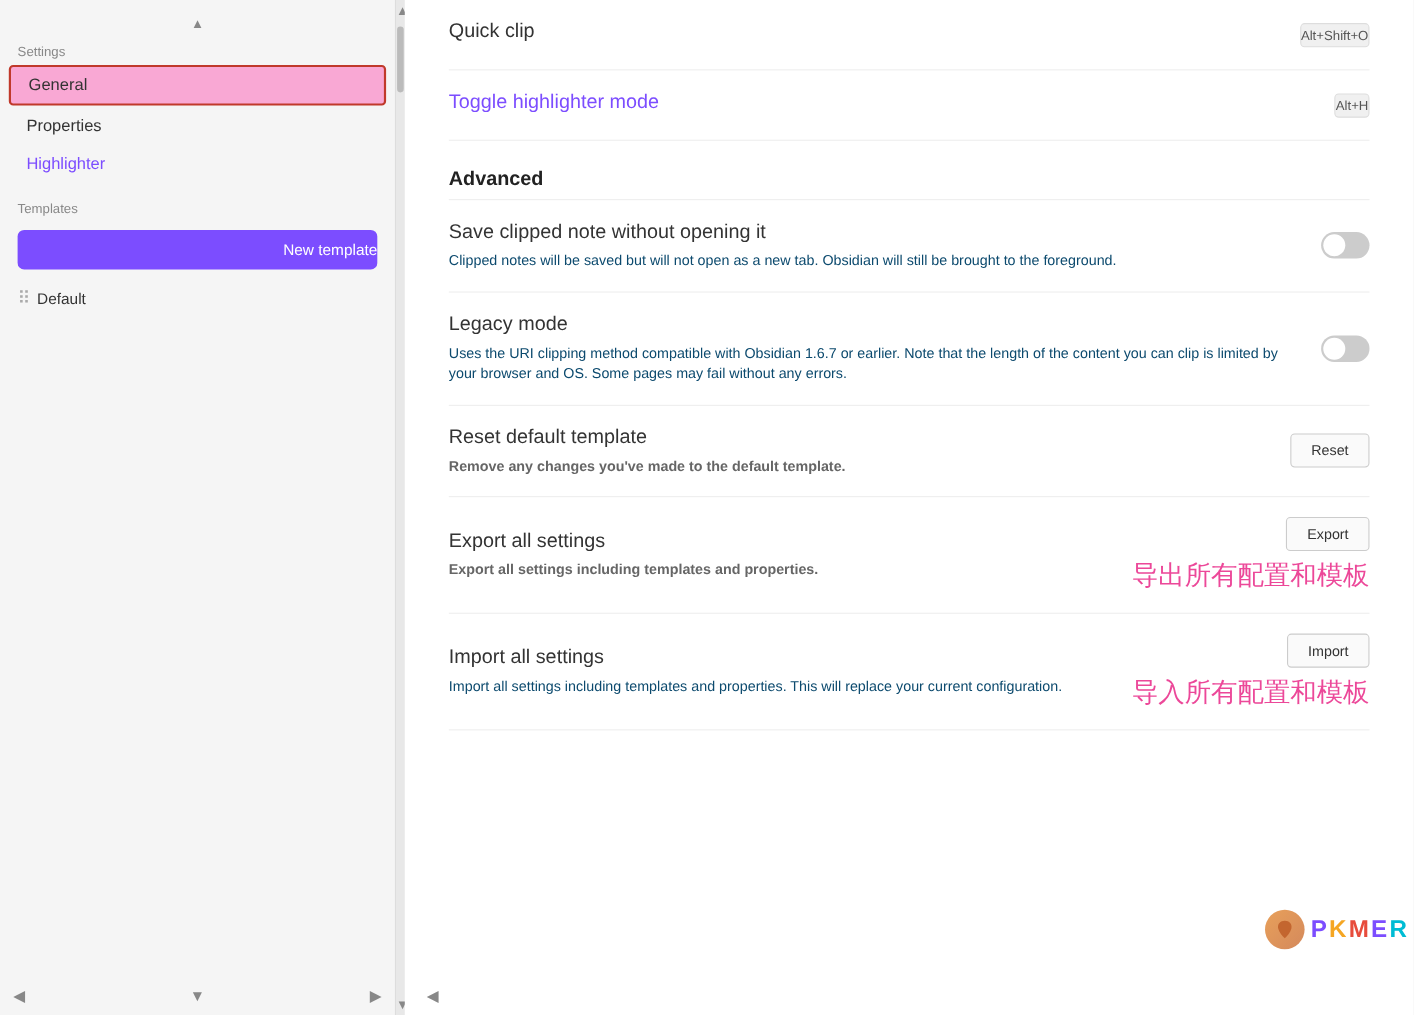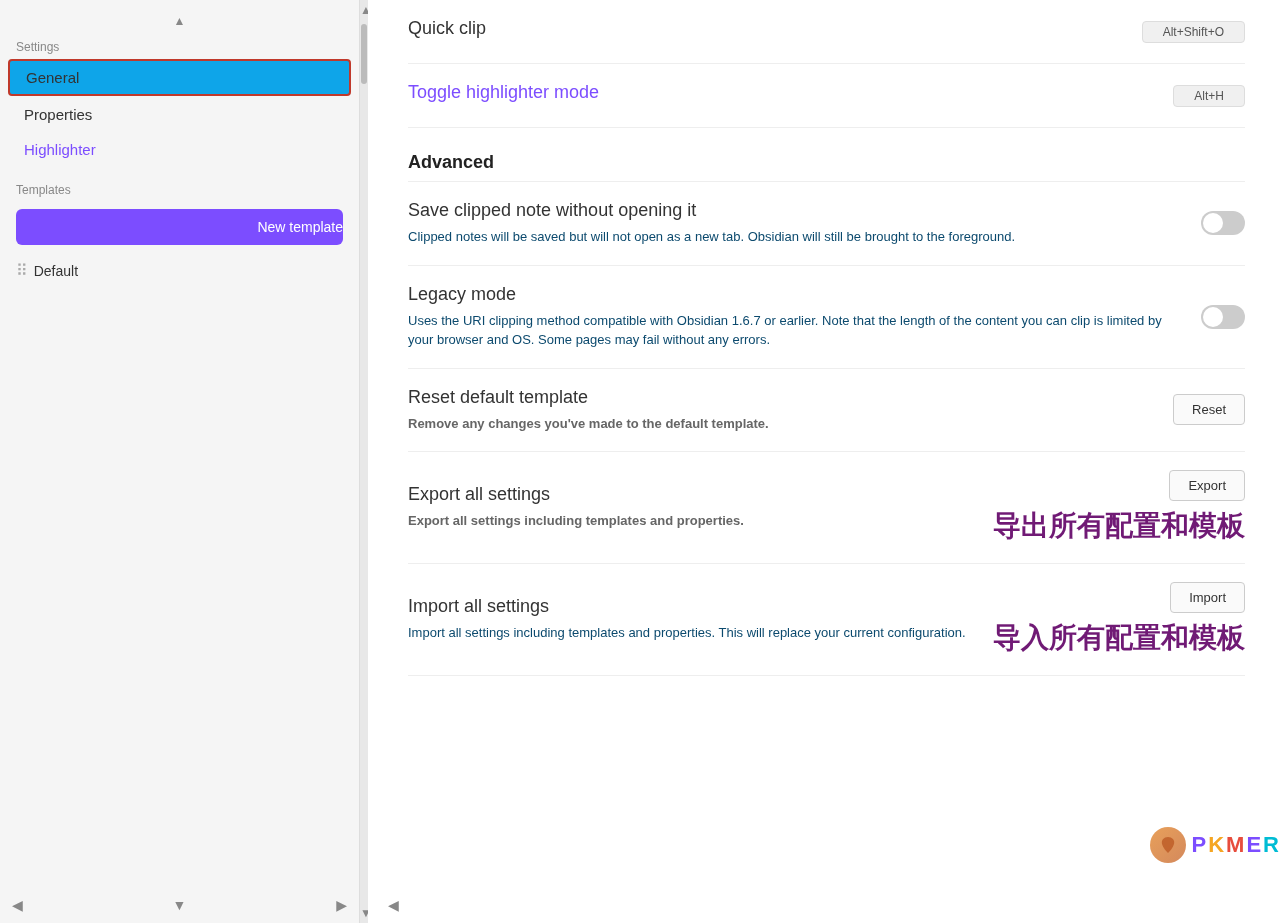--- a/index.html
+++ b/index.html
@@ -35,21 +35,21 @@
       padding: 8px 16px;
       cursor: pointer;
       color: #333;
       font-size: 15px;
       border-radius: 4px;
       margin: 1px 8px;
     }
 
     .sidebar-item.active {
       border: 2px solid #c0392b;
-      background: #0ea5e9;
+      background: #f9a8d4;
       color: #333;
     }
 
     .sidebar-item.blue-link {
       color: #7c4dff;
     }
 
     .templates-section {
       margin-top: 8px;
     }
@@ -151,21 +151,21 @@
 
     .section-desc.gray {
       color: #666;
       font-weight: bold;
     }
 
     .shortcut-badge {
       background: #f0f0f0;
       border: 1px solid #ddd;
       border-radius: 4px;
-      padding: 3px 20px;
+      padding: 3px 0;
       font-size: 12px;
       color: #555;
       white-space: nowrap;
     }
 
     .advanced-heading {
       font-size: 18px;
       font-weight: 600;
       color: #222;
       margin: 24px 0 8px 0;
@@ -198,23 +198,23 @@
       background: #fafafa;
       border-radius: 4px;
       padding: 7px 18px;
       font-size: 13px;
       cursor: pointer;
       white-space: nowrap;
       color: #333;
     }
 
     .chinese-annotation {
-      font-size: 28px;
-      color: #701a75;
-      font-weight: 700;
+      font-size: 24px;
+      color: #ec4899;
+      font-weight: 400;
     }
 
     .pkmer-watermark {
       position: absolute;
       bottom: 60px;
       right: 4px;
       display: flex;
       align-items: center;
       gap: 6px;
     }

